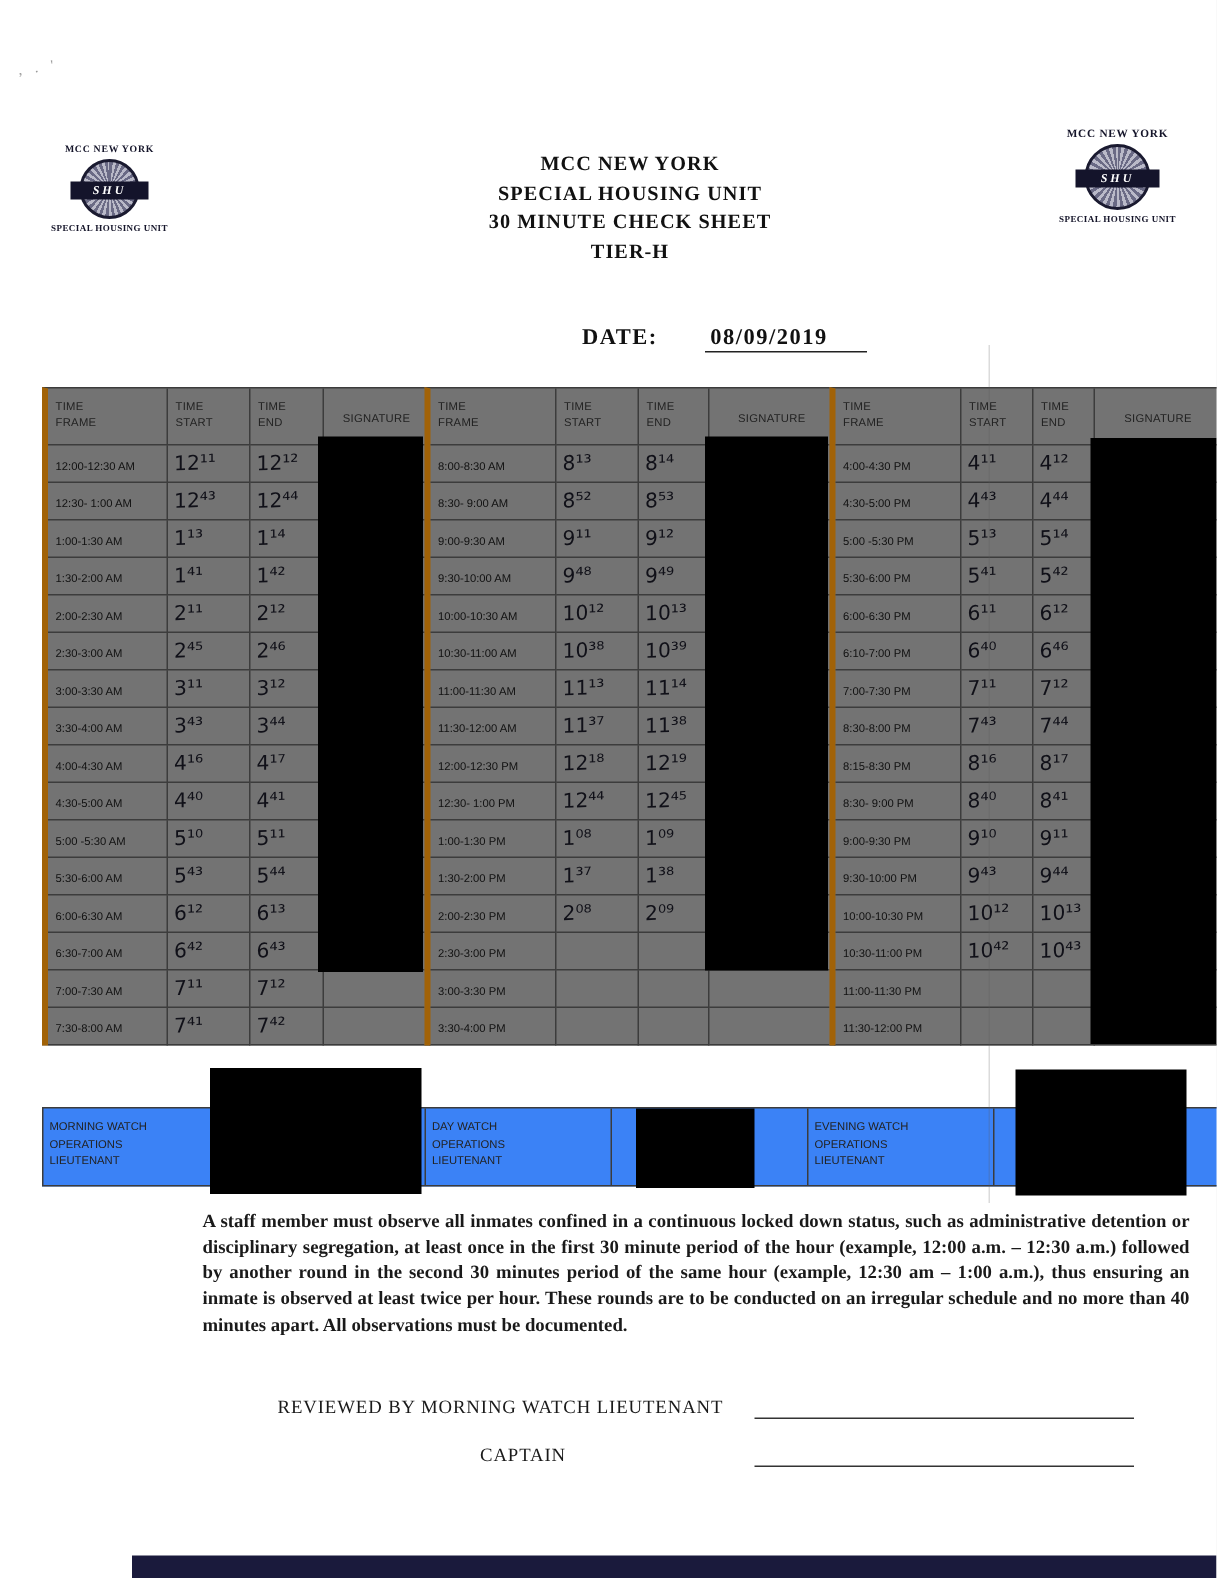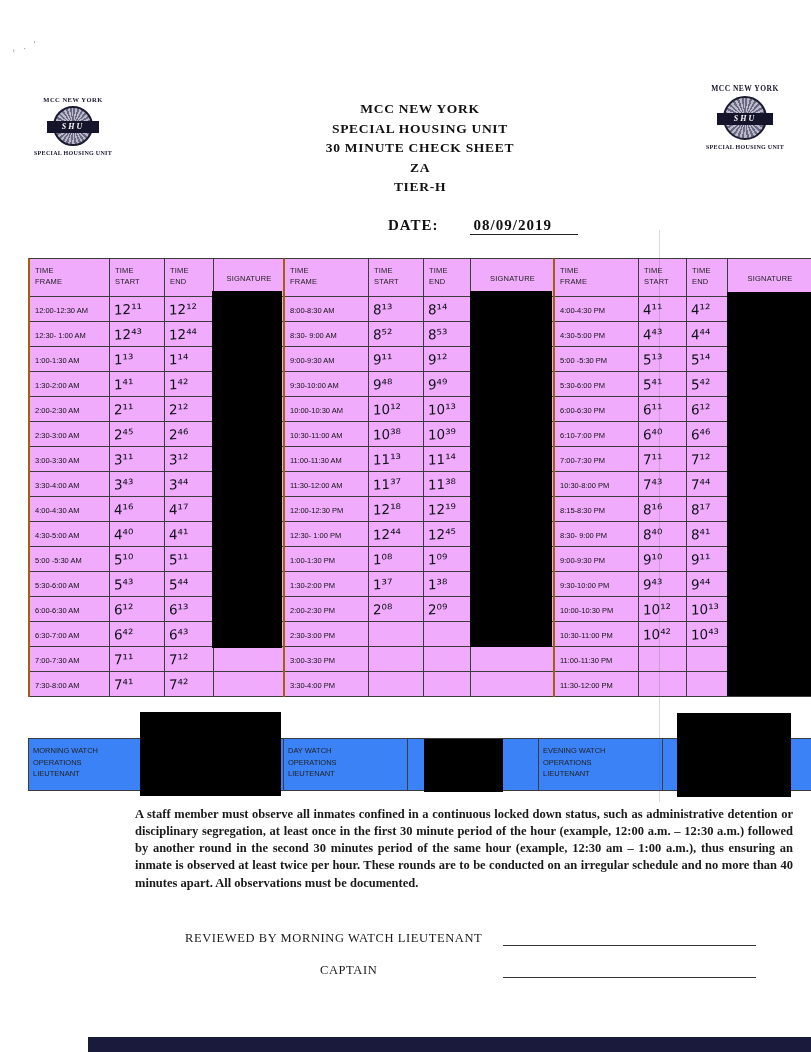--- a/index.html
+++ b/index.html
@@ -21,21 +21,21 @@
   .logo-right .seal-band{top:15px;}
   .logo-unit{font:bold 6px "Liberation Serif",serif;letter-spacing:.3px;}
 
   
   .titleblock{position:absolute;left:130px;top:101px;width:580px;text-align:center;color:#111;}
   .tl{font:bold 13.5px "Liberation Serif",serif;letter-spacing:.7px;margin-bottom:3.5px;}
   .dateline{position:absolute;left:388px;top:217px;color:#111;font:bold 15px "Liberation Serif",serif;letter-spacing:1px;}
   .dvalue{margin-left:31px;padding:0 26px 1px 4px;border-bottom:1.5px solid #222;}
 
   
-  .tgroup{position:absolute;top:258px;display:grid;grid-template-rows:38px;grid-auto-rows:25px;border-top:1px solid #3c3c3c;border-left:2px solid #a16207;background:#f0abfc;}
+  .tgroup{position:absolute;top:258px;display:grid;grid-template-rows:38px;grid-auto-rows:25px;border-top:1px solid #3c3c3c;border-left:4px solid #a16207;background:#737373;}
   .g0{left:28px;grid-template-columns:80px 55px 49px 71px;}
   .g1{left:283px;grid-template-columns:84px 55px 47px 84px;}
   .g2{left:553px;grid-template-columns:84px 48px 41px 85px;}
   .tgroup>div{border-right:1px solid #3c3c3c;border-bottom:1px solid #3c3c3c;overflow:visible;}
   .hc{font:7.5px "Liberation Sans",sans-serif;color:#222;padding:7px 0 0 5px;letter-spacing:.2px;white-space:pre-line;line-height:1.45;}
   .hc.c3{text-align:center;padding-left:0;padding-top:15px;}
   .cf{font:7.5px "Liberation Sans",sans-serif;color:#111;padding:9px 0 0 5px;white-space:nowrap;}
   .ch{position:relative;}
   .hand{font-family:"DejaVu Sans",sans-serif;font-size:13.5px;color:#101018;display:inline-block;transform:rotate(-3deg) skewX(-3deg);position:relative;top:3px;left:4px;white-space:nowrap;}
 
@@ -85,21 +85,20 @@
     <div class="seal">
       <div class="seal-band">SHU</div>
     </div>
     <div class="logo-unit">SPECIAL HOUSING UNIT</div>
   </div>
 
   <div class="titleblock">
     <div class="tl">MCC NEW YORK</div>
     <div class="tl">SPECIAL HOUSING UNIT</div>
     <div class="tl">30 MINUTE CHECK SHEET</div>
-    <div class="tl">ZA</div>
     <div class="tl">TIER-H</div>
   </div>
 
   <div class="dateline">
     <span class="dlabel">DATE:</span><span class="dvalue">08/09/2019</span>
   </div>
 
   <div class="tgroup g0">
       <div class="hc c0">TIME
 FRAME</div>
@@ -275,21 +274,21 @@
       <div class="ch"><span class="hand">6¹²</span></div>
       <div class="cs"></div>
       <div class="cf">6:10-7:00 PM</div>
       <div class="ch"><span class="hand">6⁴⁰</span></div>
       <div class="ch"><span class="hand">6⁴⁶</span></div>
       <div class="cs"></div>
       <div class="cf">7:00-7:30 PM</div>
       <div class="ch"><span class="hand">7¹¹</span></div>
       <div class="ch"><span class="hand">7¹²</span></div>
       <div class="cs"></div>
-      <div class="cf">10:30-8:00 PM</div>
+      <div class="cf">8:30-8:00 PM</div>
       <div class="ch"><span class="hand">7⁴³</span></div>
       <div class="ch"><span class="hand">7⁴⁴</span></div>
       <div class="cs"></div>
       <div class="cf">8:15-8:30 PM</div>
       <div class="ch"><span class="hand">8¹⁶</span></div>
       <div class="ch"><span class="hand">8¹⁷</span></div>
       <div class="cs"></div>
       <div class="cf">8:30- 9:00 PM</div>
       <div class="ch"><span class="hand">8⁴⁰</span></div>
       <div class="ch"><span class="hand">8⁴¹</span></div>

